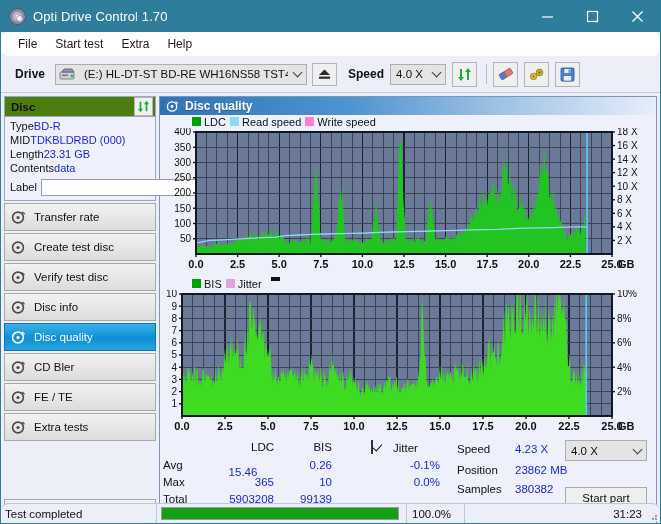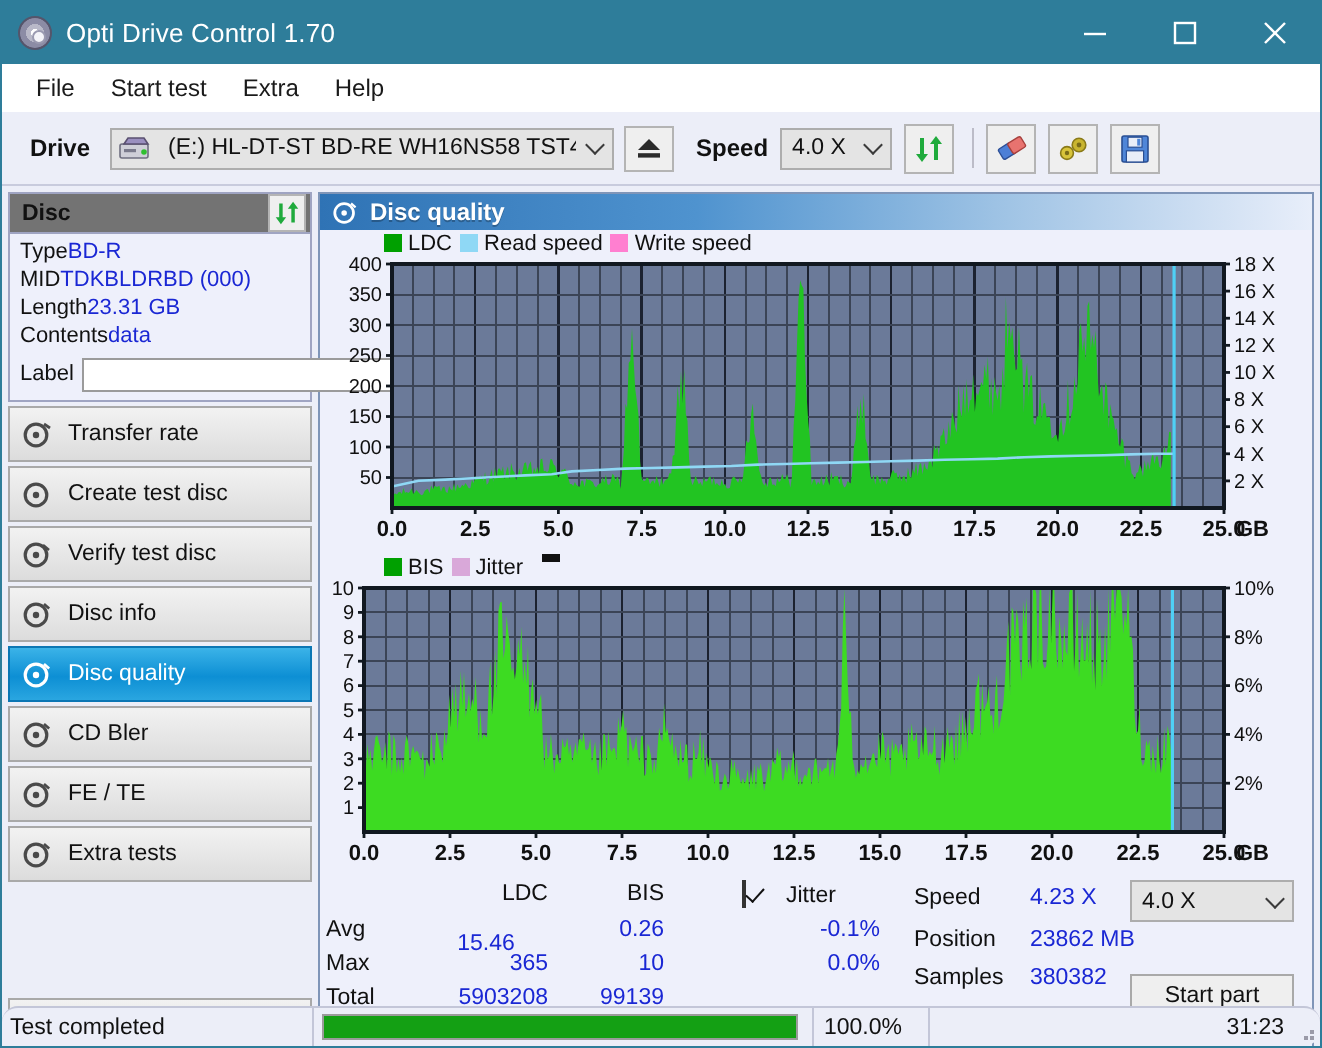--- a/index.html
+++ b/index.html
@@ -43,20 +43,21 @@
     width: 45px; height: 31px; display: flex; align-items: center; justify-content: center;
     color: #ffffff;
   }
   .wbtn svg { display:block; }
 
   
   .menubar {
     height: 24px; background: #ffffff;
     display: flex; align-items: center; padding-left: 8px;
     border-bottom: 1px solid #ffffff;
+    border-radius: 8px;
   }
   .menubar .mi { padding: 2px 9px; font-size: 12px; color: #1a1a1a; }
 
   
   .drivebar {
     height: 37px; background: #eceef8;
     display: flex; align-items: center; padding: 4px 6px;
     border-bottom: 1px solid #c8cbdd;
   }
   .lbl-bold { font-weight: bold; font-size: 12px; color: #111; }
@@ -86,21 +87,21 @@
 
   
   .bodyrow { display: flex; height: 431px; }
 
   
   .sidebar { width: 158px; flex: 0 0 158px; background: #eceef8; padding: 3px 3px 0 3px; position: relative; }
   .disc-panel { border: 1px solid #9fa4c2; background: #eef0fb; }
   .disc-hdr {
     height: 20px; display: flex; align-items: center; justify-content: space-between;
     padding: 0 2px 0 6px; border-bottom: 1px solid #9fa4c2;
-    background: #737373;
+    background: #4d7c0f;
   }
   .disc-hdr .t { font-weight: bold; font-size: 11.5px; color: #111; }
   .disc-rows { padding: 2px 5px 3px 5px; }
   .drow { display: flex; align-items: center; height: 14px; font-size: 11px; }
   .drow .k { color: #111; }
   .drow .v { color: #1a27d4; }
   .labelrow { display: flex; align-items: center; gap: 4px; margin-top: 2px; height: 20px; }
   .labelrow .k { width: 40px; font-size: 11px; color: #111; }
   .label-input { flex: 1; height: 17px; background: #ffffff; border: 1px solid #9b9b9b; }
   .small-btn { width: 19px; height: 19px; background: #efefef; border: 1px solid #b4b4b4;

